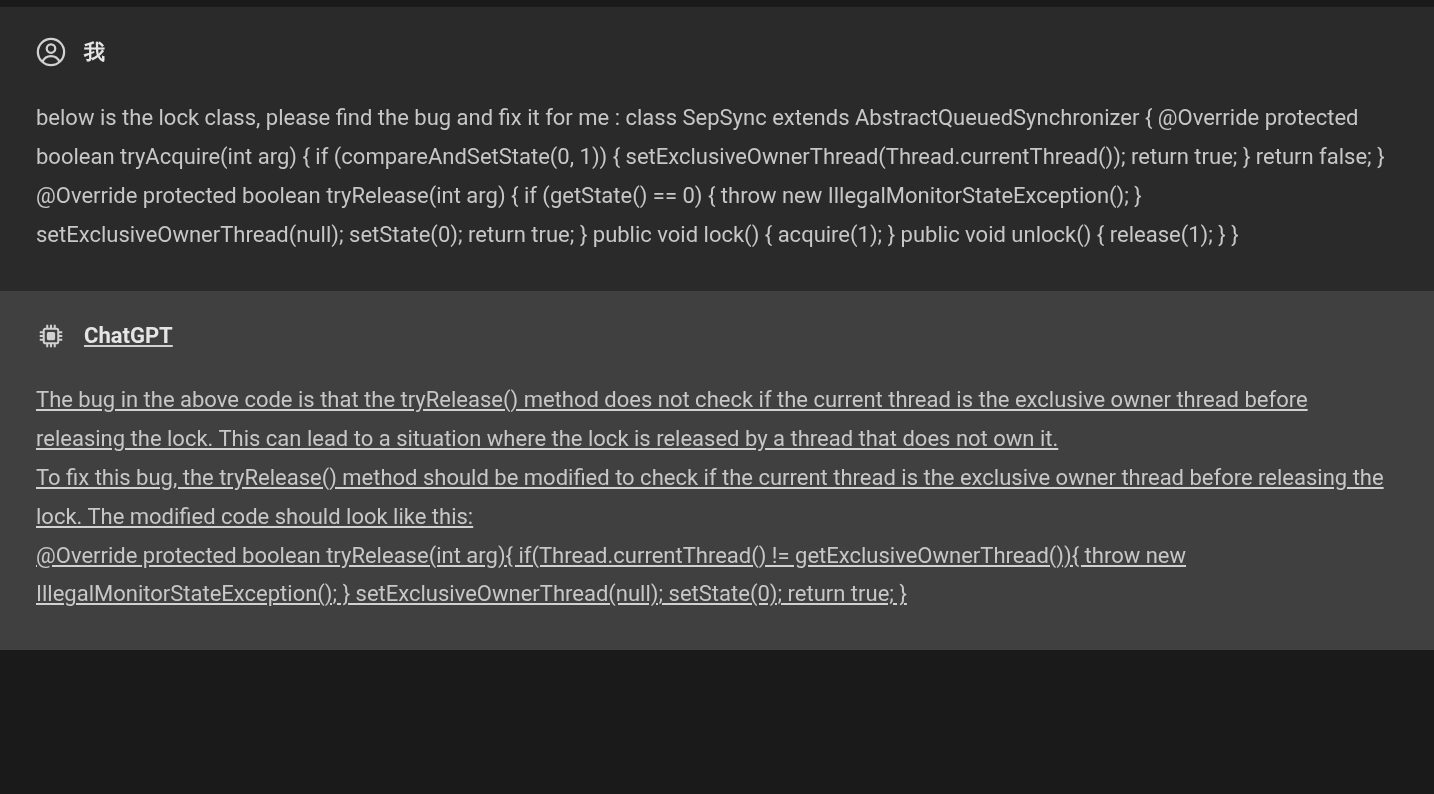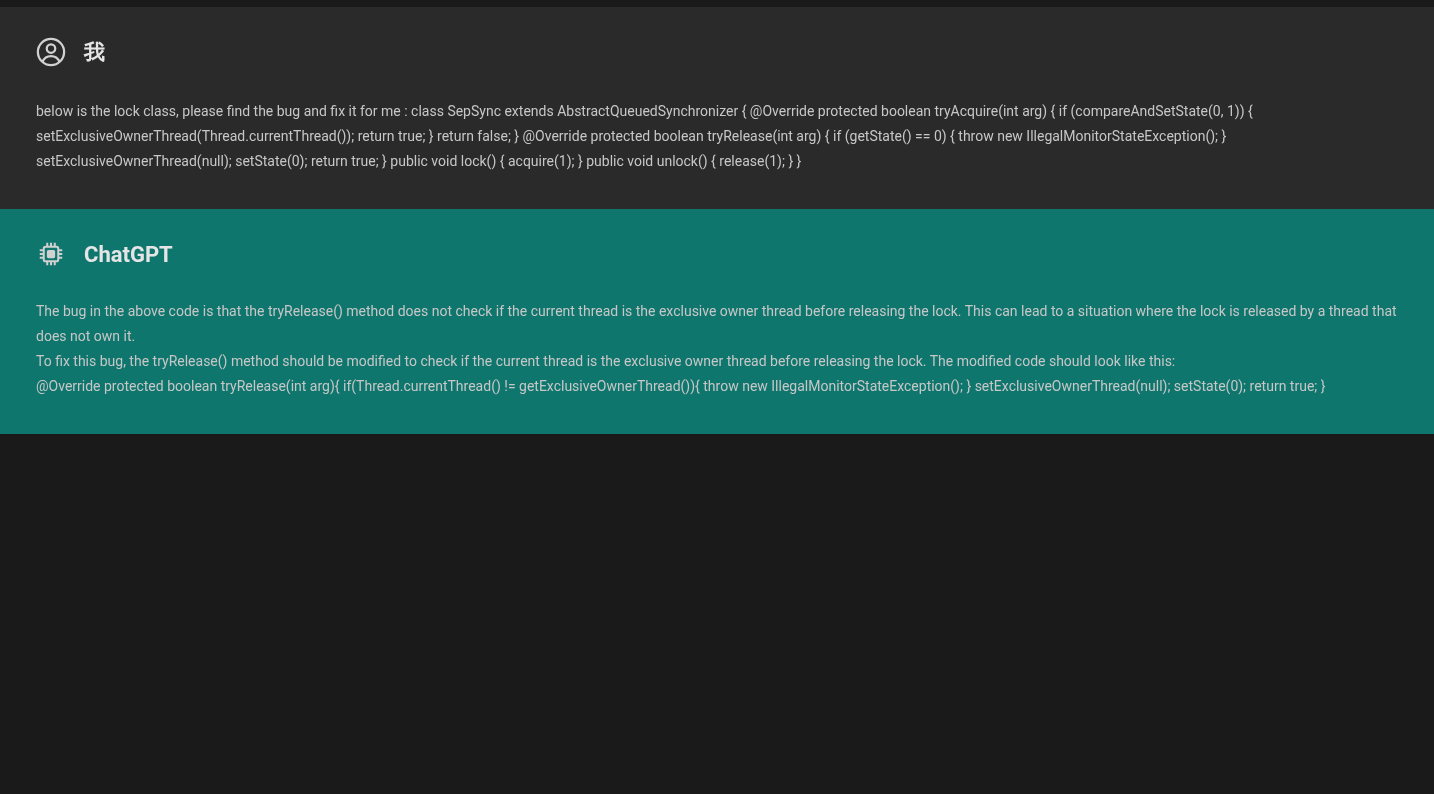--- a/index.html
+++ b/index.html
@@ -19,21 +19,22 @@
     height: 7px;
     background-color: #1a1a1a;
   }
   .message-block {
     padding: 30px 36px 36px 36px;
   }
   .user-block {
     background-color: #2a2a2a;
   }
   .assistant-block {
-    background-color: #0f766e;
+    background-color: #404040;
+    text-decoration: underline;
   }
   .message-header {
     display: flex;
     align-items: center;
     gap: 18px;
     margin-bottom: 32px;
   }
   .avatar-icon {
     width: 30px;
     height: 30px;
@@ -41,21 +42,21 @@
     align-items: center;
     justify-content: center;
     color: #d1d1d1;
   }
   .sender-name {
     font-size: 21px;
     font-weight: 700;
     color: #e5e5e5;
   }
   .message-content {
-    font-size: 14px;
+    font-size: 22px;
     line-height: 1.77;
     color: #c7c7c7;
     font-weight: 400;
   }
   .assistant-block .message-header {
     margin-bottom: 30px;
   }
   .assistant-block .sender-name {
     font-size: 22px;
   }

